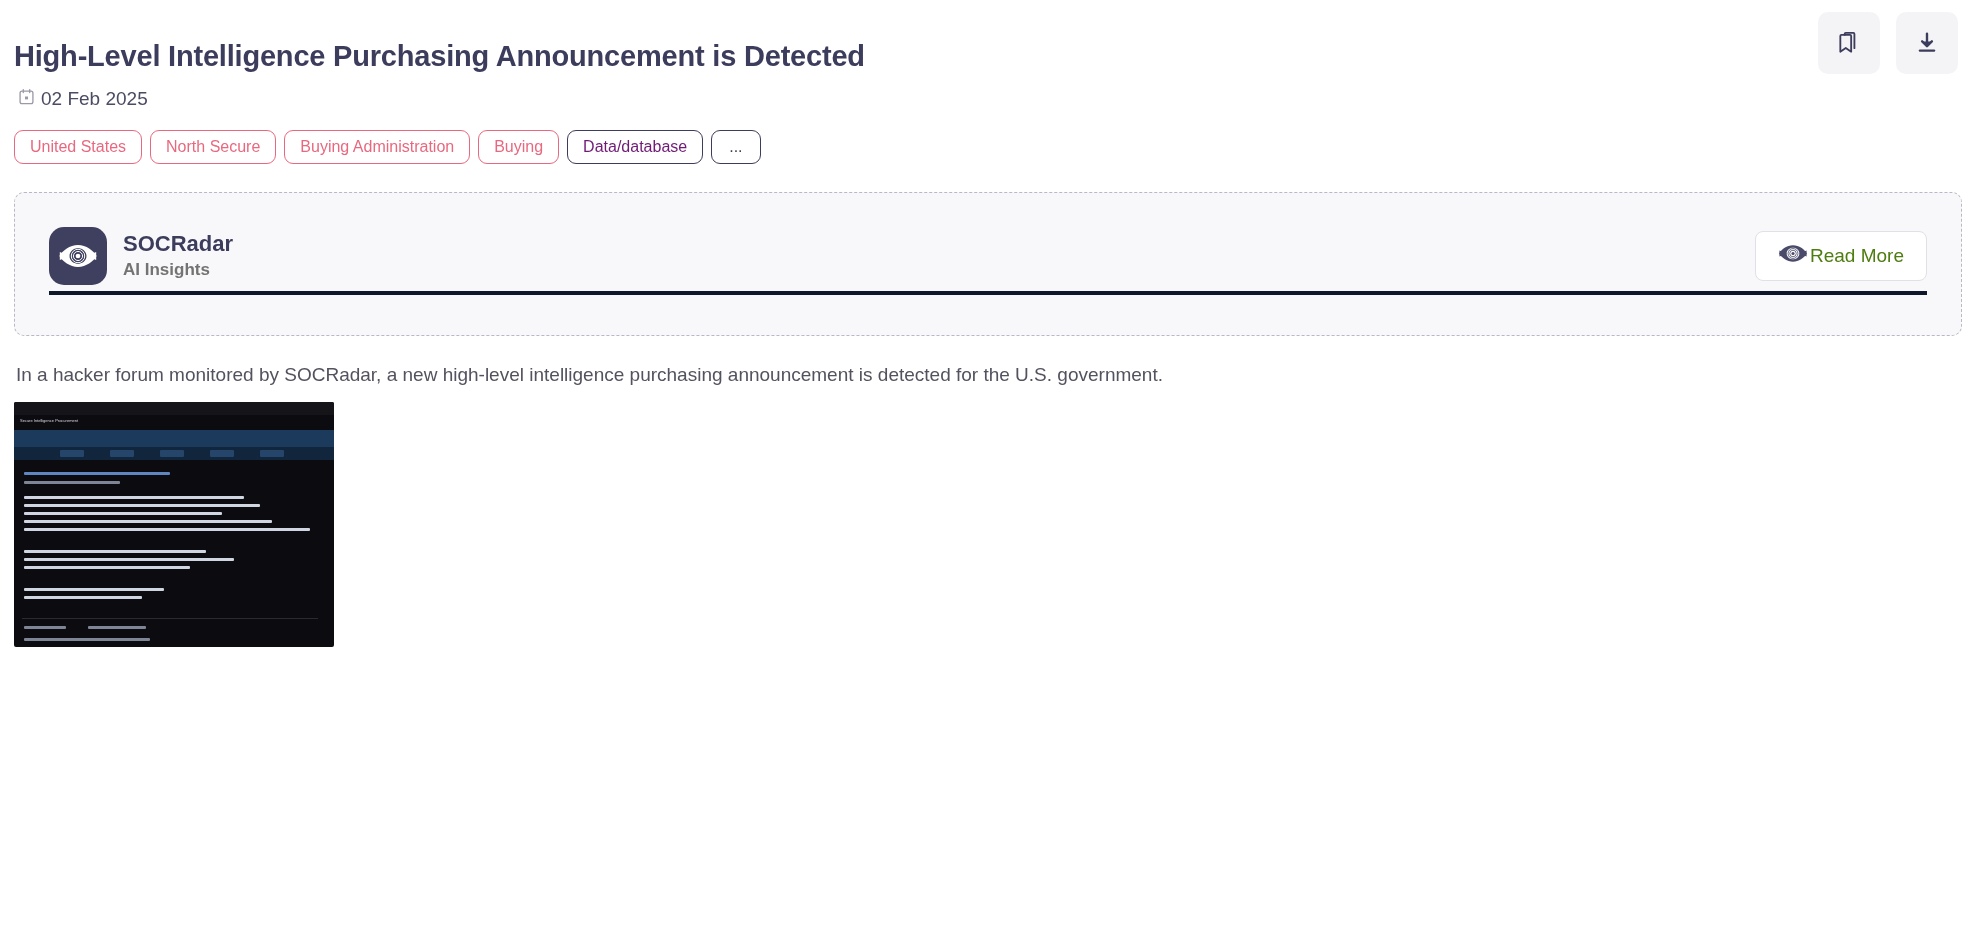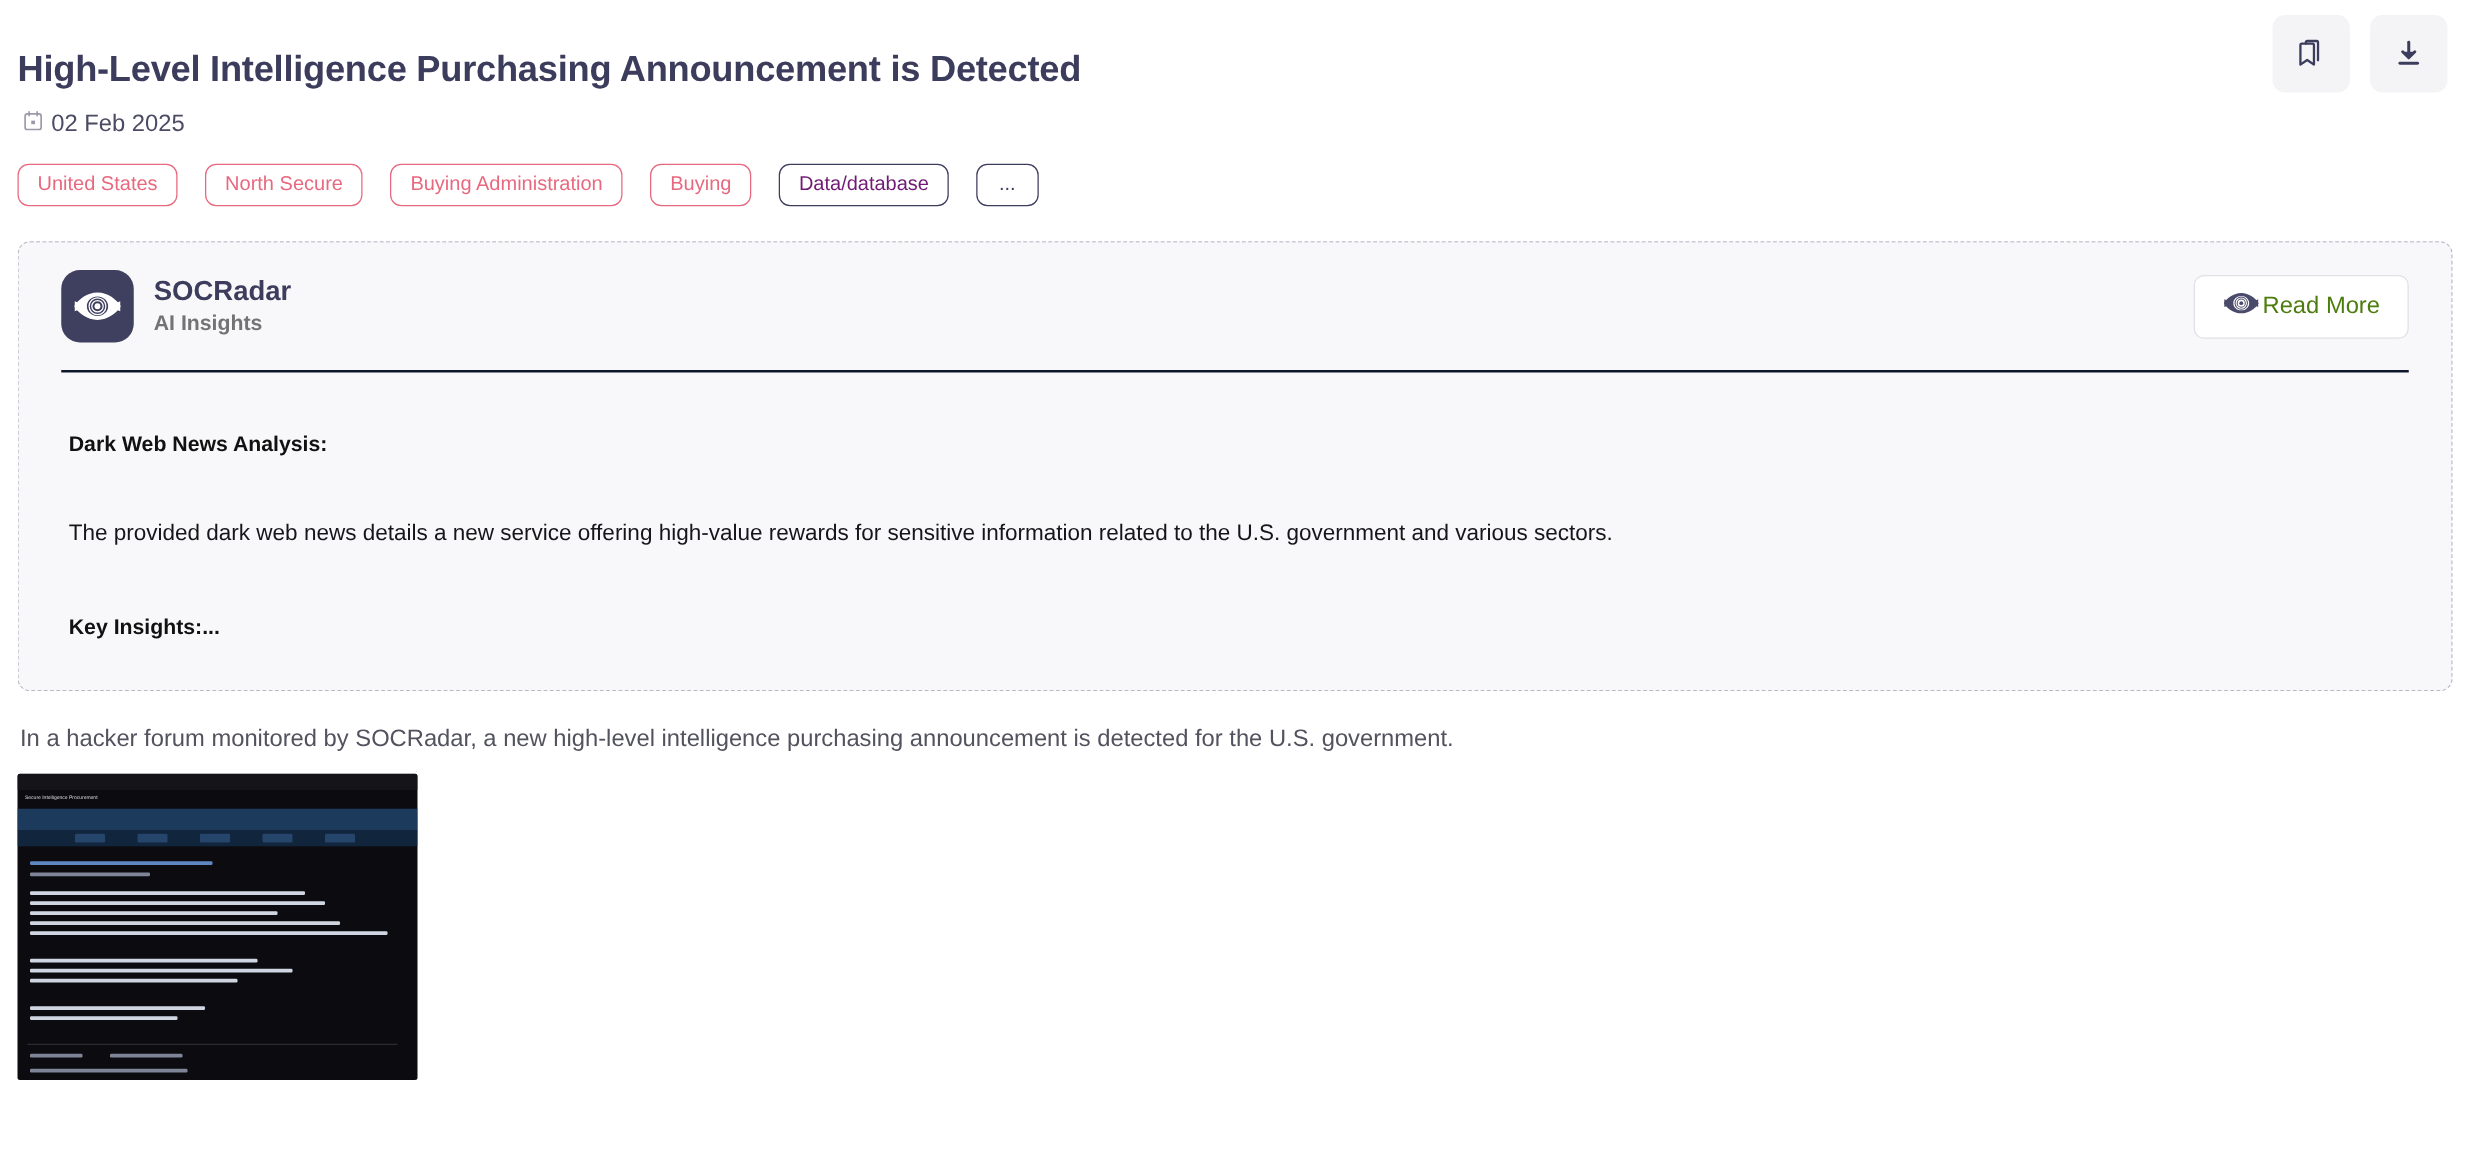--- a/index.html
+++ b/index.html
@@ -39,21 +39,21 @@
   
   .date-row {
     display: flex; align-items: center; gap: 6px;
     padding: 14px 0 0 18px;
   }
   .date-text { font-size: 19px; color: #4b4b63; }
   .cal-icon { display:block; }
 
   
   .tags-row {
-    display: flex; align-items: center; gap: 22px;
+    display: flex; align-items: center; gap: 8px;
     padding: 20px 0 0 14px;
     flex-wrap: nowrap;
   }
   .tag {
     border: 1.4px solid #e8697f;
     color: #e8697f;
     border-radius: 9px;
     padding: 8px 15px;
     font-size: 16px;
     line-height: 1;
@@ -67,22 +67,23 @@
   
   .insights-card {
     margin: 28px 14px 0 14px;
     border: 1.5px dashed #b9b9c6;
     border-radius: 10px;
     background: #f8f8fa;
     padding: 22px 34px 40px 34px;
   }
   .card-head {
     display: flex; align-items: center; justify-content: space-between;
-    padding-bottom: 22px;
-    border-bottom: 2px solid #0f172a;
+    padding-bottom: 6px;
+    border-bottom: 4px solid #0f172a;
+    margin-top: 12px;
   }
   .brand { display: flex; align-items: center; gap: 16px; }
   .brand-logo {
     width: 58px; height: 58px;
     background: #3f3f5f;
     border-radius: 15px;
     display: flex; align-items: center; justify-content: center;
     flex: 0 0 auto;
   }
   .brand-name {
@@ -227,25 +228,20 @@
             <circle cx="22" cy="14" r="8.2" fill="#ffffff"></circle>
             <circle cx="22" cy="14" r="7.3" fill="none" stroke="#4a4a6a" stroke-width="1.2"></circle>
             <circle cx="22" cy="14" r="4.8" fill="none" stroke="#4a4a6a" stroke-width="1.2"></circle>
             <circle cx="22" cy="14" r="2.3" fill="#4a4a6a"></circle>
           </svg>
         </span>
         <span>Read More</span>
       </button>
     </div>
 
-    <div class="card-body">
-      <p class="body-strong">Dark Web News Analysis:</p>
-      <p class="body-para">The provided dark web news details a new service offering high-value rewards for sensitive information related to the U.S. government and various sectors.</p>
-      <p class="body-strong2">Key Insights:...</p>
-    </div>
   </div>
 
   <p class="lead-text">In a hacker forum monitored by SOCRadar, a new high-level intelligence purchasing announcement is detected for the U.S. government.</p>
 
   <div class="thumb">
     <div class="tb-topbar"></div>
     <div class="tb-title">Secure Intelligence Procurement</div>
     <div class="tb-band"></div>
     <div class="tb-band2"></div>
 

